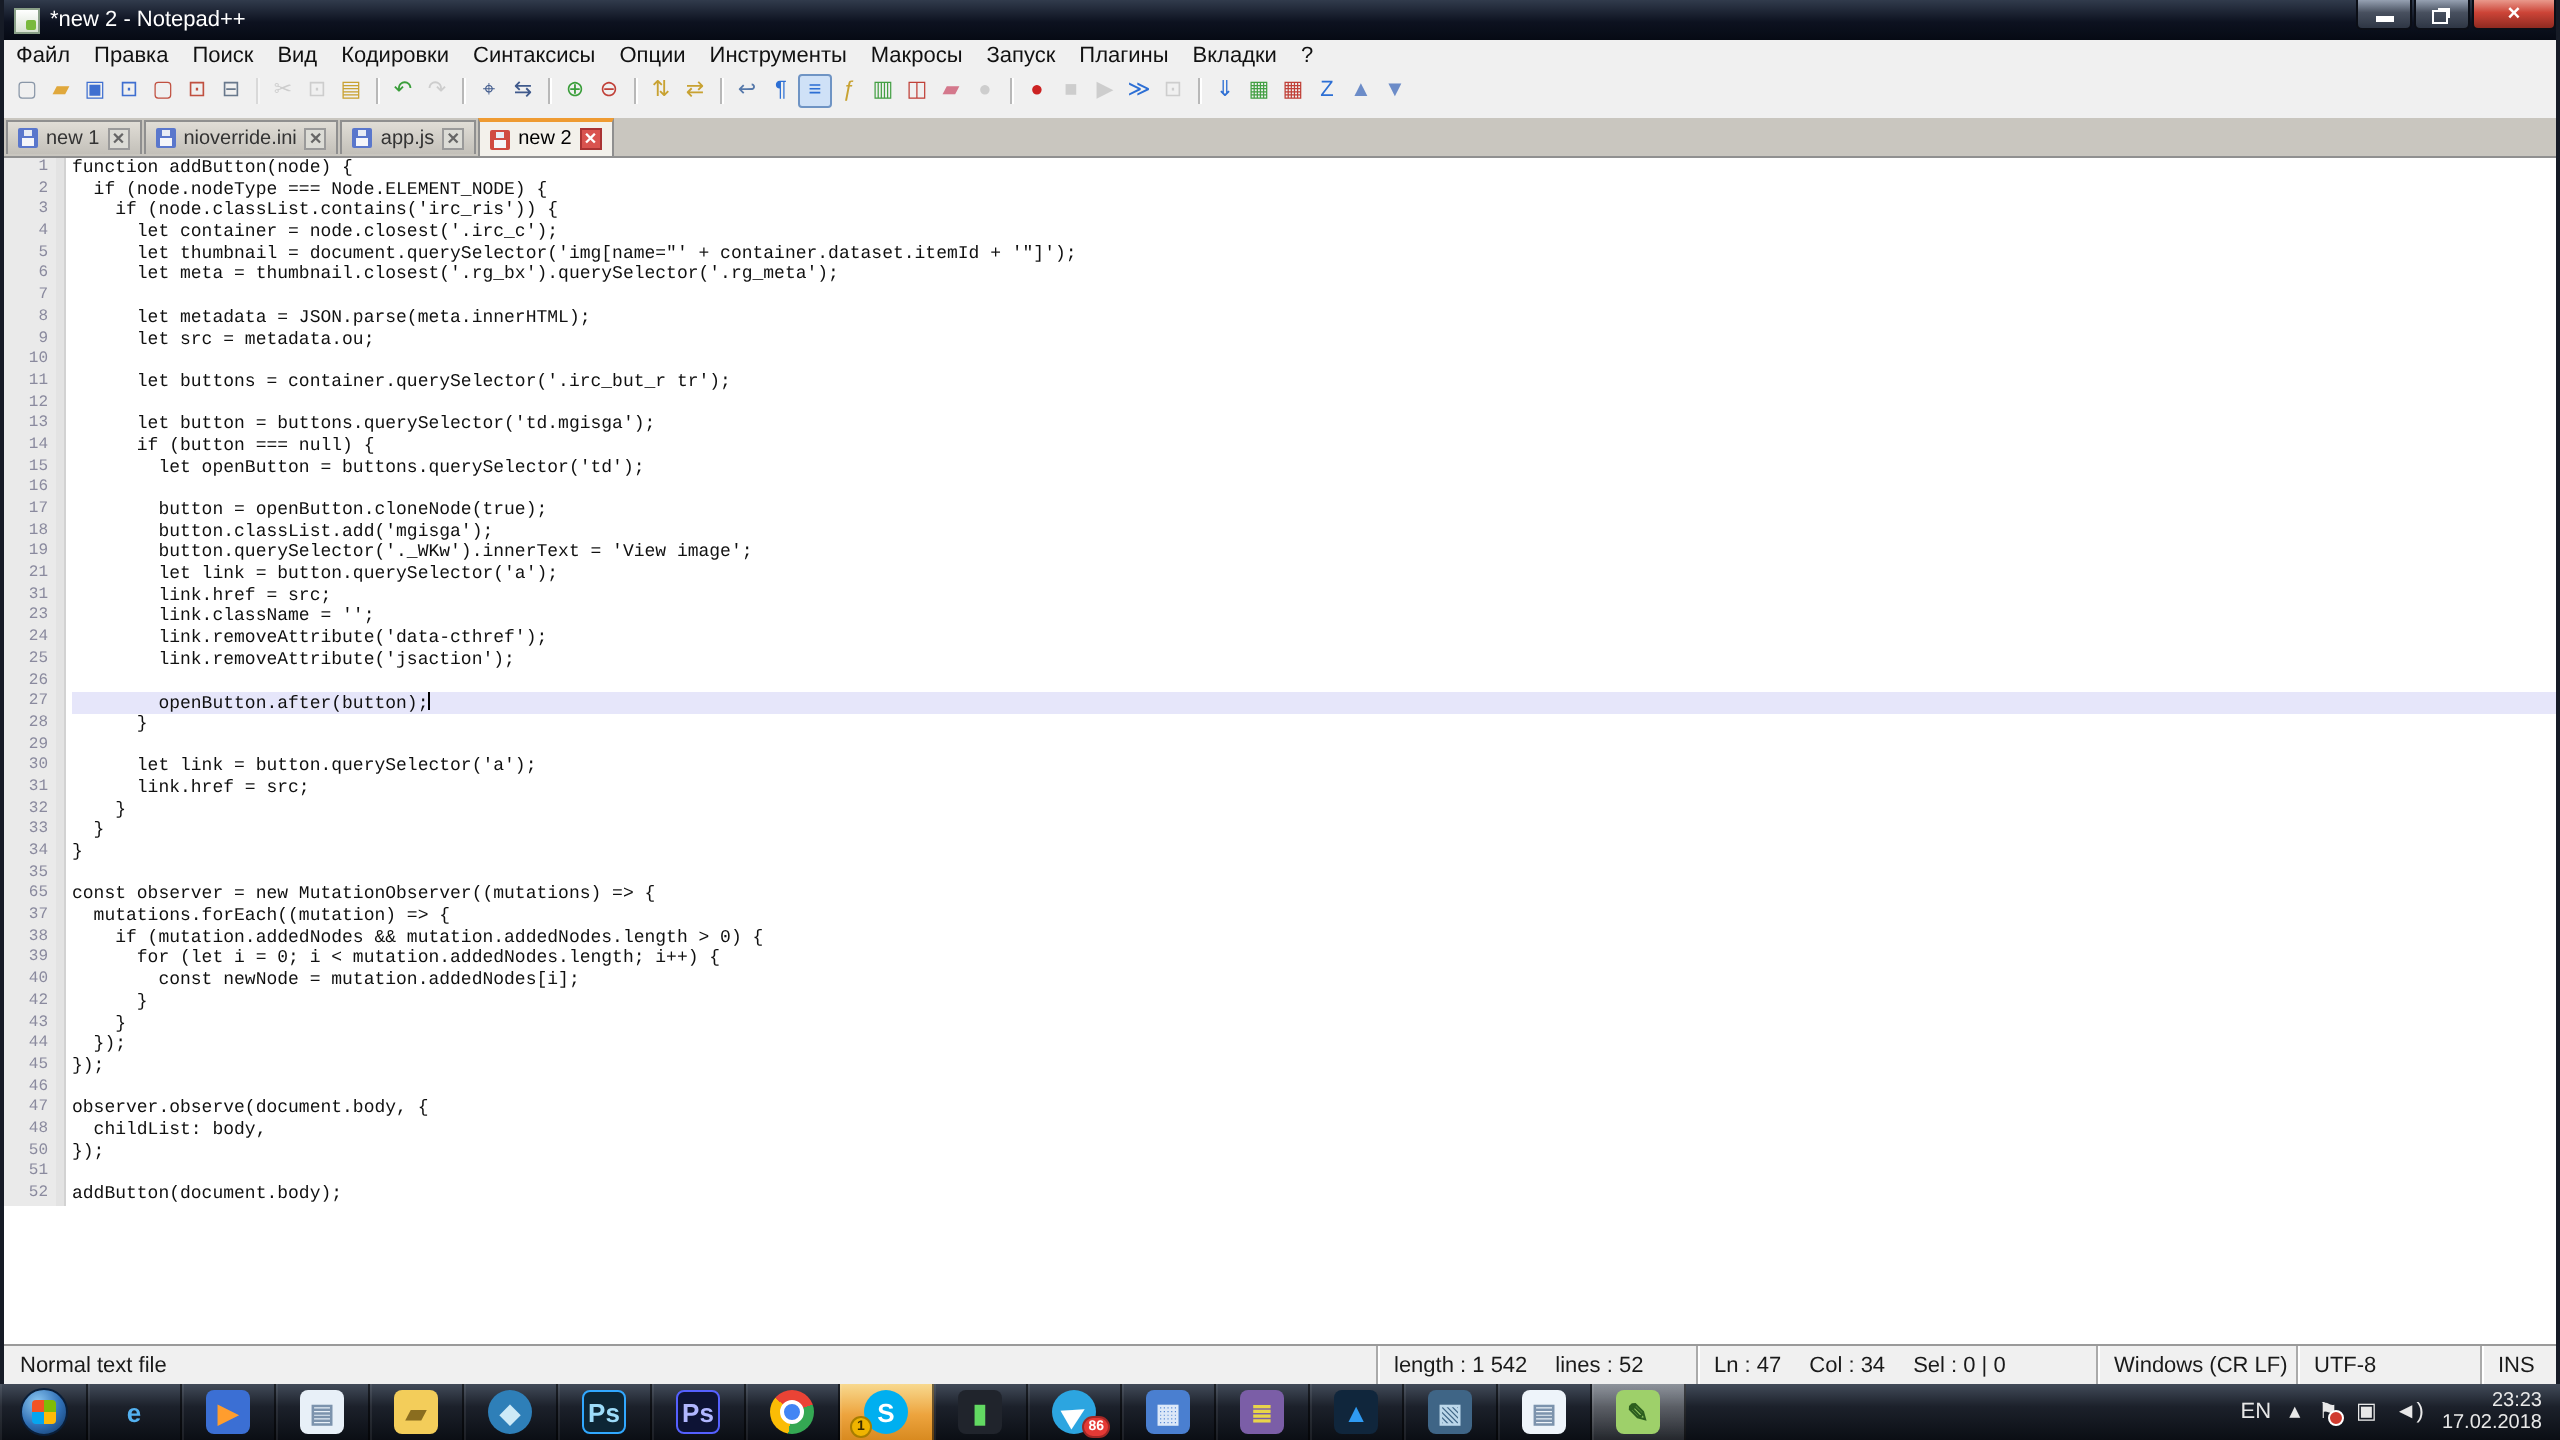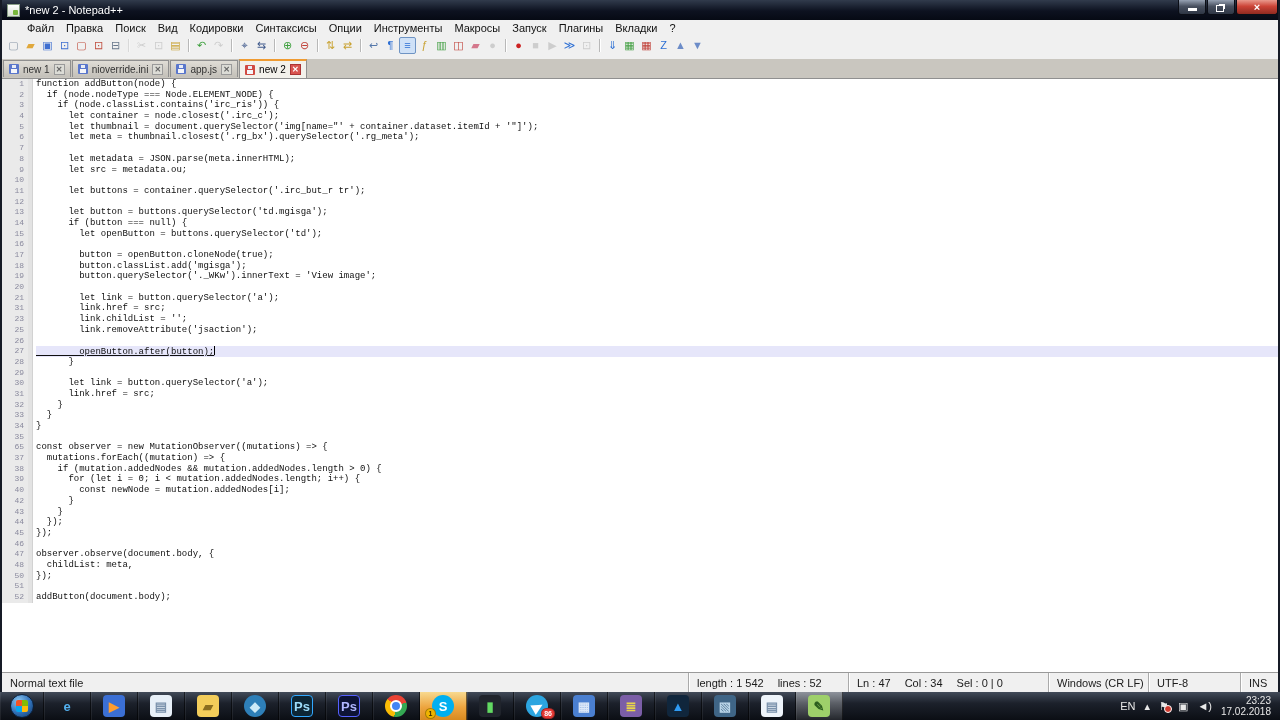--- a/index.html
+++ b/index.html
@@ -18,21 +18,21 @@
   .titlebar .t-title { font-size:11px; }
   .winbtns { margin-left:auto; display:flex; align-self:flex-start; }
   .wbtn { width:28px; height:15px; border:1px solid #0b0e16; border-top:none; border-radius:0 0 3px 3px;
           background:linear-gradient(#96a1b2,#48505f 45%,#2e3644); display:flex; align-items:center; justify-content:center; color:#fff; }
   .wbtn + .wbtn { margin-left:1px; }
   .wbtn.close { width:42px; background:linear-gradient(#e9998c,#cc4437 45%,#8f2a20); font-size:11px; font-weight:bold; }
   .min-glyph { width:9px; height:3px; background:#fff; margin-top:5px; }
   .res-glyph { width:8px; height:7px; border:1px solid #fff; box-shadow:2px -2px 0 -1px #fff; margin-top:2px; margin-right:2px; }
 
   
-  .menubar { height:15px; flex:none; display:flex; align-items:center; padding-left:19px; background:#f0f0f0; color:#111; }
+  .menubar { height:15px; flex:none; display:flex; align-items:center; padding-left:0; background:#f0f0f0; color:#111; }
   .menu-item { padding:0 6px; cursor:default; }
 
   
   .toolbar { height:20px; flex:none; display:flex; align-items:center; padding-left:3px; background:#f0f0f0; }
   .tb-btn { width:17px; height:17px; flex:none; display:flex; align-items:center; justify-content:center; position:relative; font-size:11px; line-height:1; }
   .tb-btn .glyph { pointer-events:none; }
   .tb-btn.disabled { opacity:.4; }
   .tb-btn.pressed { border:1px solid #6f94c4; background:#cfe1f7; border-radius:2px; }
   .tb-btn.sep-before { margin-left:9px; }
   .tb-btn.sep-before::before { content:''; position:absolute; left:-5px; top:2px; width:1px; height:13px; background:#b8b8b8; box-shadow:1px 0 0 #fff; }
@@ -52,21 +52,21 @@
                font-size:8px; line-height:9px; text-align:center; font-weight:bold; }
   .tab.active .close-box { background:#d9534f; border-color:#a33; color:#fff; }
 
   
   .editor { flex:1; background:#fff; border-top:1px solid #909090; overflow:hidden;
             font-family:"Liberation Mono","DejaVu Sans Mono",monospace; font-size:9px; line-height:10.7px; }
   .ed-row { display:flex; height:10.7px; }
   .num { width:26px; flex:none; text-align:right; padding-right:4px; background:#eaeaea; color:#8a8a9e; font-size:8px; }
   .bm { width:5px; flex:none; background:#e3e3e3; border-right:1px solid #d2d2d2; margin-right:3px; }
   .code { flex:1; white-space:pre; color:#101010; }
-  .ed-row.current .code { background:#e6e6fa;text-decoration:underline; }
+  .ed-row.current .code { background:#e6e6fa; }
   .caret { display:inline-block; width:1px; height:9px; background:#000; vertical-align:-1px; }
 
   
   .statusbar { height:20px; flex:none; display:flex; align-items:stretch; background:#f0f0f0; border-top:1px solid #9a9a9a; color:#1a1a1a; }
   .st { display:flex; align-items:center; padding:0 8px; gap:14px; border-left:1px solid #aaa; box-shadow:inset 1px 0 0 #fff; white-space:nowrap; }
   .st.first { flex:1; border-left:none; box-shadow:none;align-items:center; }
   .st.len { width:160px; } .st.pos { width:200px; } .st.eol { width:100px; } .st.enc { width:92px; } .st.ins { width:38px; }
 
   
   .taskbar { height:28px; flex:none; display:flex; align-items:stretch;
@@ -434,44 +434,44 @@
         <span class="bm"></span>
         <span class="code">        button.classList.add('mgisga');</span>
       </div>
 
       <div class="ed-row">
         <span class="num">19</span>
         <span class="bm"></span>
         <span class="code">        button.querySelector('._WKw').innerText = 'View image';</span>
       </div>
 
-      <div class="ed-row">
-        <span class="num">20</span>
-        <span class="bm"></span>
-        <span class="code"></span>
-      </div>
 
       <div class="ed-row">
         <span class="num">21</span>
         <span class="bm"></span>
         <span class="code">        let link = button.querySelector('a');</span>
       </div>
 
       <div class="ed-row">
         <span class="num">31</span>
         <span class="bm"></span>
         <span class="code">        link.href = src;</span>
       </div>
 
       <div class="ed-row">
         <span class="num">23</span>
         <span class="bm"></span>
-        <span class="code">        link.childList = '';</span>
-      </div>
-
+        <span class="code">        link.className = '';</span>
+      </div>
+
+      <div class="ed-row">
+        <span class="num">24</span>
+        <span class="bm"></span>
+        <span class="code">        link.removeAttribute('data-cthref');</span>
+      </div>
 
       <div class="ed-row">
         <span class="num">25</span>
         <span class="bm"></span>
         <span class="code">        link.removeAttribute('jsaction');</span>
       </div>
 
       <div class="ed-row">
         <span class="num">26</span>
         <span class="bm"></span>
@@ -595,21 +595,21 @@
 
       <div class="ed-row">
         <span class="num">47</span>
         <span class="bm"></span>
         <span class="code">observer.observe(document.body, {</span>
       </div>
 
       <div class="ed-row">
         <span class="num">48</span>
         <span class="bm"></span>
-        <span class="code">  childList: meta,</span>
+        <span class="code">  childList: body,</span>
       </div>
 
 
       <div class="ed-row">
         <span class="num">50</span>
         <span class="bm"></span>
         <span class="code">});</span>
       </div>
 
       <div class="ed-row">

